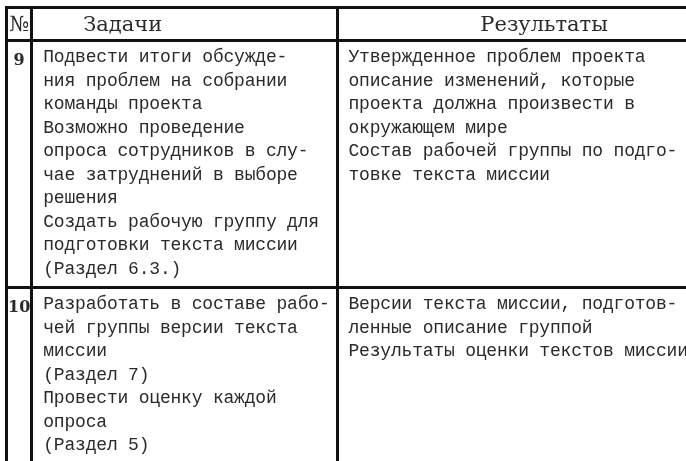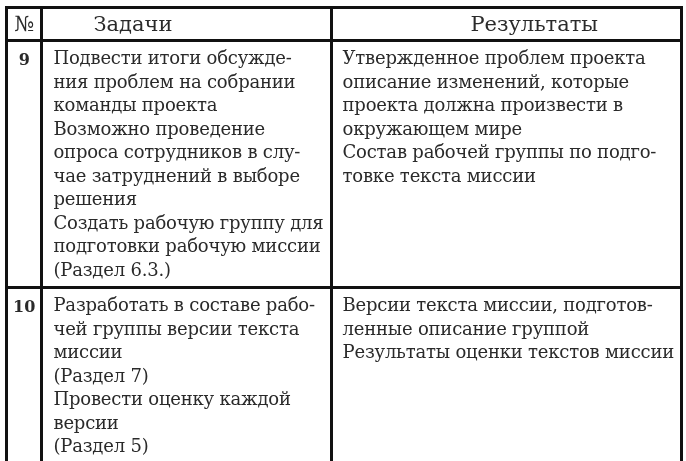--- a/index.html
+++ b/index.html
@@ -8,21 +8,21 @@
     position:absolute; left:5px; top:6px;
     width:678px; border-collapse:collapse;
     font-family:"DejaVu Serif", "Liberation Serif", serif;
     color:#2a2a2a; font-size:18px; line-height:23.5px;
   }
   table.doc td, table.doc th { border:3px solid #111; vertical-align:top; padding:0; }
   th { font-weight:normal; font-size:21px; height:30px; line-height:30px; text-align:left; }
   col.c1 { width:41px; } col.c2 { width:288px; } col.c3 { width:349px; }
   .num { text-align:center; font-weight:bold; font-size:16px; padding-top:6px !important; }
   .cell { padding:4px 6px 3px 10px !important; letter-spacing:-0.2px; }
-  .line { display:block; white-space:nowrap; }
+  .line { display:block; white-space:nowrap;font-family:Liberation Mono, monospace; }
   th.h-num { text-align:center; }
   th.h-tasks { padding-left:50px !important;margin-top:42px; }
   th.h-results { padding-left:56px !important;text-align:center; }
   tr.r1 td { height:237px; }
   tr.r2 td { height:163px; }
 </style>
 </head>
 <body>
 
 <table class="doc">
@@ -41,41 +41,41 @@
     <td class="num">9</td>
     <td class="cell">
       <span class="line">Подвести итоги обсужде-</span>
       <span class="line">ния проблем на собрании</span>
       <span class="line">команды проекта</span>
       <span class="line">Возможно проведение</span>
       <span class="line">опроса сотрудников в слу-</span>
       <span class="line">чае затруднений в выборе</span>
       <span class="line">решения</span>
       <span class="line">Создать рабочую группу для</span>
-      <span class="line">подготовки рабочую миссии</span>
+      <span class="line">подготовки текста миссии</span>
       <span class="line">(Раздел 6.3.)</span>
     </td>
     <td class="cell">
       <span class="line">Утвержденное проблем проекта</span>
       <span class="line">описание изменений, которые</span>
       <span class="line">проекта должна произвести в</span>
       <span class="line">окружающем мире</span>
       <span class="line">Состав рабочей группы по подго-</span>
       <span class="line">товке текста миссии</span>
     </td>
   </tr>
   <tr class="r2">
     <td class="num">10</td>
     <td class="cell">
       <span class="line">Разработать в составе рабо-</span>
       <span class="line">чей группы версии текста</span>
       <span class="line">миссии</span>
       <span class="line">(Раздел 7)</span>
       <span class="line">Провести оценку каждой</span>
-      <span class="line">версии</span>
+      <span class="line">опроса</span>
       <span class="line">(Раздел 5)</span>
     </td>
     <td class="cell">
       <span class="line">Версии текста миссии, подготов-</span>
       <span class="line">ленные описание группой</span>
       <span class="line">Результаты оценки текстов миссии</span>
     </td>
   </tr>
 </tbody>
   </table>

